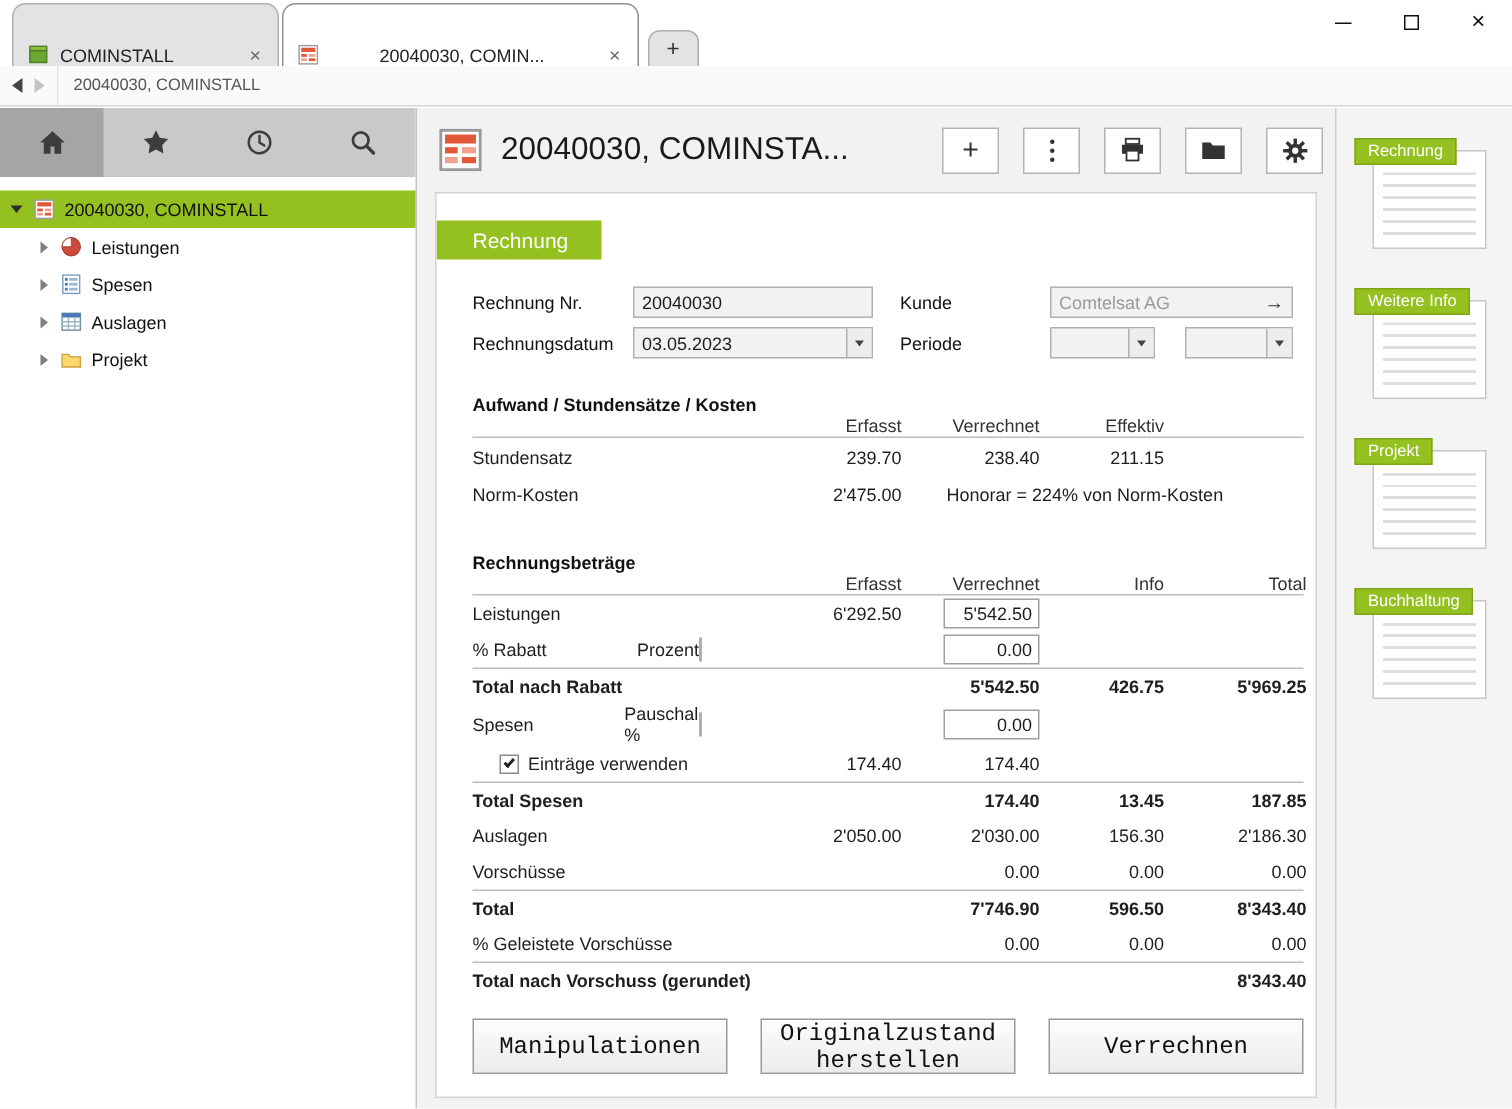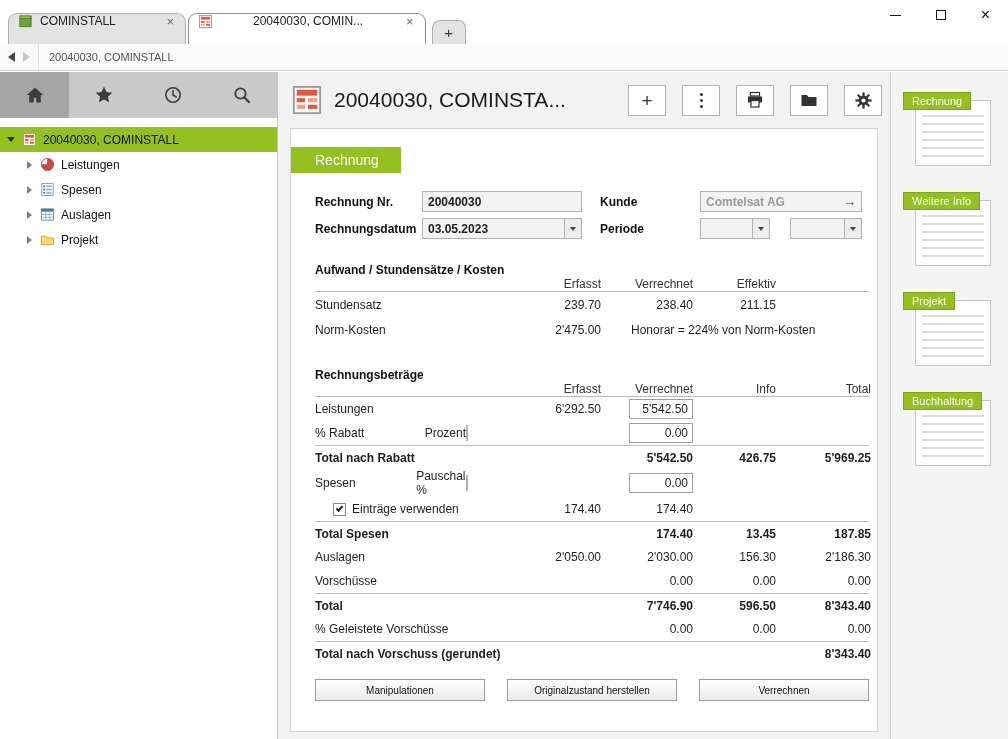--- a/index.html
+++ b/index.html
@@ -2,21 +2,21 @@
 <html><head>
 <meta charset="utf-8">
 <style>
   * { margin:0; padding:0; box-sizing:border-box; }
   html,body { width:1008px; height:739px; overflow:hidden; }
   body { font-family:"Liberation Sans","DejaVu Sans",sans-serif; font-size:12px; color:#1e1e1e; background:#fff; position:relative; }
 
   
   .tabstrip { position:absolute; top:0; left:0; right:0; height:44px; background:#fff; }
   .tabs { position:absolute; left:8px; bottom:0; display:flex; align-items:flex-end; gap:2px; }
-  .tab { height:31px; display:flex; align-items:flex-start; gap:7px; padding:0 8px 0 9px; min-width:178px;
+  .tab { height:42px; display:flex; align-items:flex-end; gap:7px; padding:0 8px 0 9px; min-width:178px;
          border:1px solid #aeaeae; border-bottom:none; border-radius:9px 9px 0 0; background:#e3e3e3; cursor:default; }
   .tab.active { background:#fff; border-color:#8f8f8f; min-width:168px;gap:40px; }
   .tablabel { flex:1; font-size:12px; color:#222; white-space:nowrap; overflow:hidden; }
   .tabclose { color:#666; font-size:13px; line-height:1; padding:1px 3px; }
   .newtab { height:24px; width:34px; margin-left:4px; border:1px solid #aeaeae; border-bottom:none; border-radius:8px 8px 0 0;
             background:#e3e3e3; display:flex; align-items:center; justify-content:center; font-size:15px; color:#333; }
   .winctrls { position:absolute; top:0; right:0; display:flex; }
   .wc { width:45px; height:30px; display:flex; align-items:center; justify-content:center; color:#111; }
   .wc .minbar { width:11px; height:1px; background:#111; }
   .wc .maxbox { width:10px; height:10px; border:1px solid #111; }
@@ -58,21 +58,21 @@
   .hbuttons { display:flex; gap:16px; }
   .hbtn { width:38px; height:31px; background:#fff; border:1px solid #b3b3b3; display:flex; align-items:center; justify-content:center; font-family:inherit; }
   .plusglyph { font-size:19px; color:#333; line-height:1; }
   .kebab-dots { width:3px; height:3px; border-radius:50%; background:#333; box-shadow:0 -6px 0 #333, 0 6px 0 #333; }
 
   .card { position:absolute; left:12px; right:12px; top:56px; bottom:7px; background:#fff; border:1px solid #d4d4d4; overflow:hidden; }
   .greentab { margin-top:18px; display:inline-block; background:#94c11f; color:#fff; font-size:14px; padding:5px 22px 5px 24px; }
   .sheet { padding:0 8px 0 24px; }
 
   .formarea { margin-top:18px; }
-  .formrow { display:flex; align-items:center; height:21px; margin-bottom:6px;font-weight:bold; }
+  .formrow { display:flex; align-items:center; height:21px; margin-bottom:6px; }
   .flabel { font-size:12px; color:#111; }
   .w107 { width:107px; } .w100 { width:100px; } .w160 { width:160px; } .w162 { width:162px; } .w70 { width:70px; } .w72 { width:72px; }
   .ml18 { margin-left:18px; } .ml20 { margin-left:20px; }
   .input { height:21px; border:1px solid #b0b0b0; background:#f2f2f2; display:flex; align-items:center; padding:0 5px; font-size:12px; }
   .input.kunde { justify-content:space-between; color:#9a9a9a; }
   .goto { color:#333; font-size:13px; }
   .combo { height:21px; border:1px solid #b0b0b0; background:#f2f2f2; display:flex; align-items:center; }
   .combo .val { flex:1; padding-left:5px; font-size:12px; }
   .dbtn { width:17px; height:19px; border-left:1px solid #b0b0b0; background:#ededed; display:flex; align-items:center; justify-content:center; }
 
@@ -91,21 +91,21 @@
   .end { display:flex; justify-content:flex-end; }
   .numbox { width:64px; height:20px; border:1px solid #9f9f9f; background:#fff; text-align:right; padding:2px 4px 0 4px; font-size:12px; }
   .smallbox { width:40px; height:19px; border:1px solid #b0b0b0; background:#f0f0f0; }
   .withsub { display:flex; align-items:center;gap:32px; }
   .withsub .l1 { width:88px; }
   .chkcell { display:flex; align-items:center; padding-left:18px; gap:6px; }
   .checkbox { width:13px; height:13px; border:1px solid #8a8a8a; background:#fff; position:relative; flex:none; }
   .checkmark { position:absolute; left:2px; top:2px; width:7px; height:4px; border-left:2px solid #222; border-bottom:2px solid #222; transform:rotate(-48deg); }
 
   .btnrow { margin-top:14px; display:flex; justify-content:space-between; }
-  .btn { width:170px; height:22px; background:linear-gradient(#fdfdfd,#ebebeb); border:1px solid #999; font-size:10px; color:#111; font-family:Liberation Sans, sans-serif; }
+  .btn { width:170px; height:37px; background:linear-gradient(#fdfdfd,#ebebeb); border:1px solid #999; font-size:16px; color:#111; font-family:Liberation Mono, monospace; }
 
   
   .rightpanel { position:absolute; top:72px; right:0; width:118px; bottom:0; background:#f4f4f4; border-left:1px solid #cfcfcf; padding-top:20px; }
   .thumb { position:relative; height:76px; margin:0 10px 24px 12px; }
   .thumb .page { position:absolute; left:12px; top:8px; width:76px; height:66px; background:#fff; border:1px solid #c6c6c6; }
   .pagelines { position:absolute; left:6px; right:6px; top:14px; bottom:5px;
                background:repeating-linear-gradient(to bottom,#dedede 0 2px,transparent 2px 8px); }
   .plabel { position:absolute; left:0; top:0; background:#94c11f; border:1px solid #7ea419; color:#fff; font-size:11px; padding:2px 8px; white-space:nowrap; }
 </style>
 </head>

